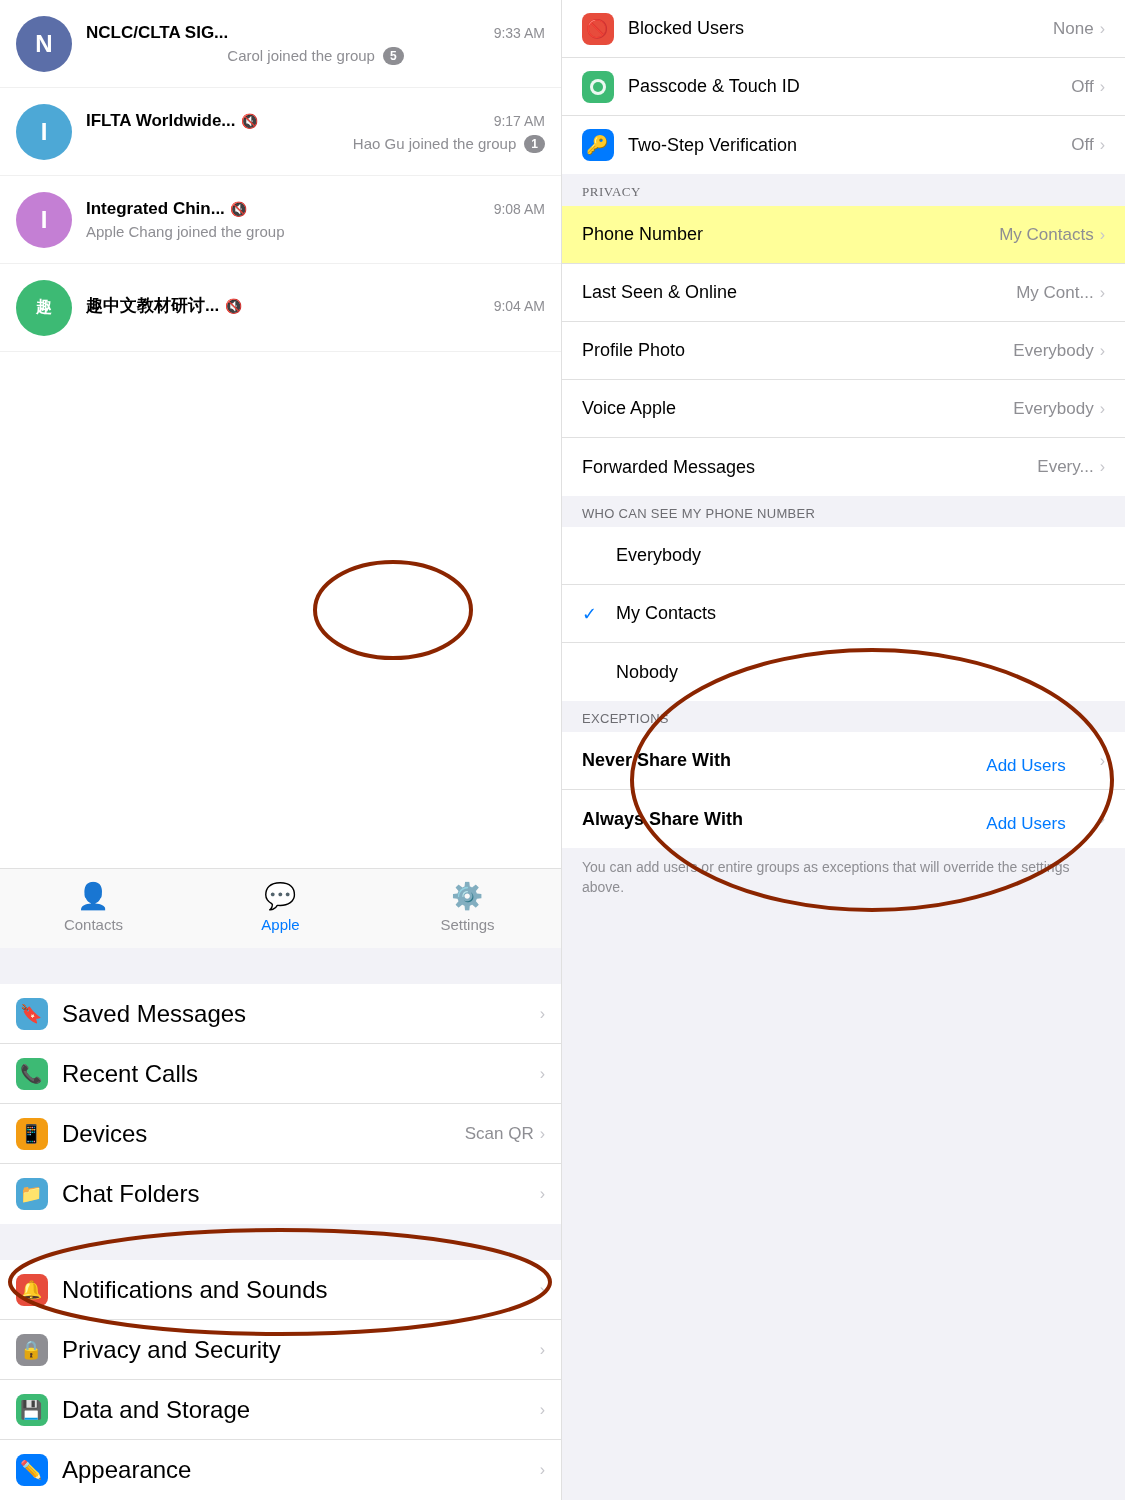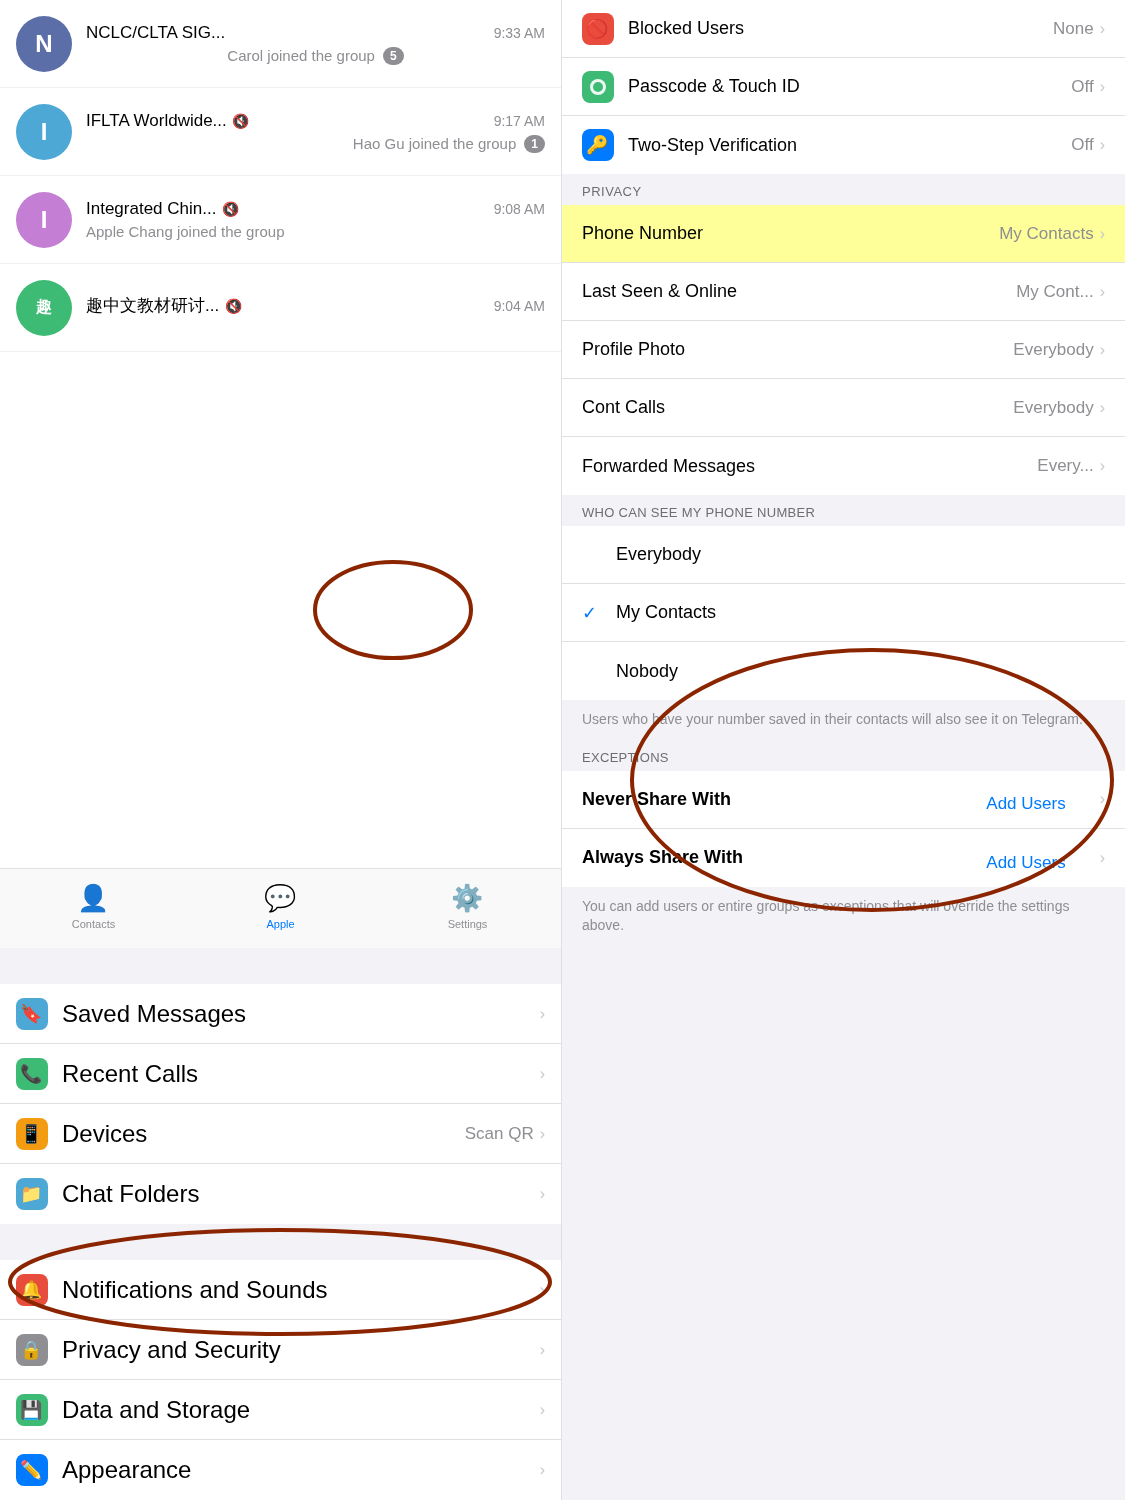--- a/index.html
+++ b/index.html
@@ -59,21 +59,21 @@
 
     .chat-header {
       display: flex;
       align-items: center;
       justify-content: space-between;
       margin-bottom: 4px;
     }
 
     .chat-name {
       font-size: 17px;
-      font-weight: 400;
+      font-weight: 700;
       color: #000;
       display: flex;
       align-items: center;
       gap: 6px;
     }
 
     .mute-icon {
       color: #aaa;
       font-size: 14px;
     }
@@ -122,21 +122,21 @@
       gap: 4px;
       cursor: pointer;
       flex: 1;
     }
 
     .tab-icon {
       font-size: 26px;
     }
 
     .tab-label {
-      font-size: 11px;
+      font-size: 15px;
       color: #8e8e93;
     }
 
     .tab-label.active {
       color: #007aff;
     }
 
     .tab-icon.active {
       color: #007aff;
     }
@@ -243,20 +243,21 @@
       margin-right: 6px;
     }
 
     .section-header {
       font-size: 13px;
       font-weight: 400;
       color: #6d6d72;
       letter-spacing: 0.5px;
       padding: 10px 20px 6px 20px;
       background: #f2f2f7;
+      font-family: Liberation Serif, serif;
     }
 
     .privacy-section {
       background: #ffffff;
     }
 
     
     .highlighted {
       background: #ffff99;
     }
@@ -563,21 +564,21 @@
         <div class="privacy-label">Last Seen &amp; Online</div>
         <div class="privacy-value">My Cont...</div>
         <div class="chevron">›</div>
       </div>
       <div class="privacy-item">
         <div class="privacy-label">Profile Photo</div>
         <div class="privacy-value">Everybody</div>
         <div class="chevron">›</div>
       </div>
       <div class="privacy-item">
-        <div class="privacy-label">Cont Calls</div>
+        <div class="privacy-label">Voice Apple</div>
         <div class="privacy-value">Everybody</div>
         <div class="chevron">›</div>
       </div>
       <div class="privacy-item">
         <div class="privacy-label">Forwarded Messages</div>
         <div class="privacy-value">Every...</div>
         <div class="chevron">›</div>
       </div>
     </div>
 
@@ -591,21 +592,20 @@
       <div class="who-option">
         <div class="checkmark">✓</div>
         <div class="who-option-label">My Contacts</div>
       </div>
       <div class="who-option">
         <div class="checkmark" style="opacity:0;">✓</div>
         <div class="who-option-label">Nobody</div>
       </div>
     </div>
 
-    <div class="who-description">Users who have your number saved in their contacts will also see it on Telegram.</div>
 
     <div class="exceptions-header">EXCEPTIONS</div>
 
     <div class="exceptions-section">
       <div class="exception-item">
         <div class="exception-label">Never Share With</div>
         <div class="exception-value">Add Users</div>
         <div class="chevron">›</div>
       </div>
       <div class="exception-item">

